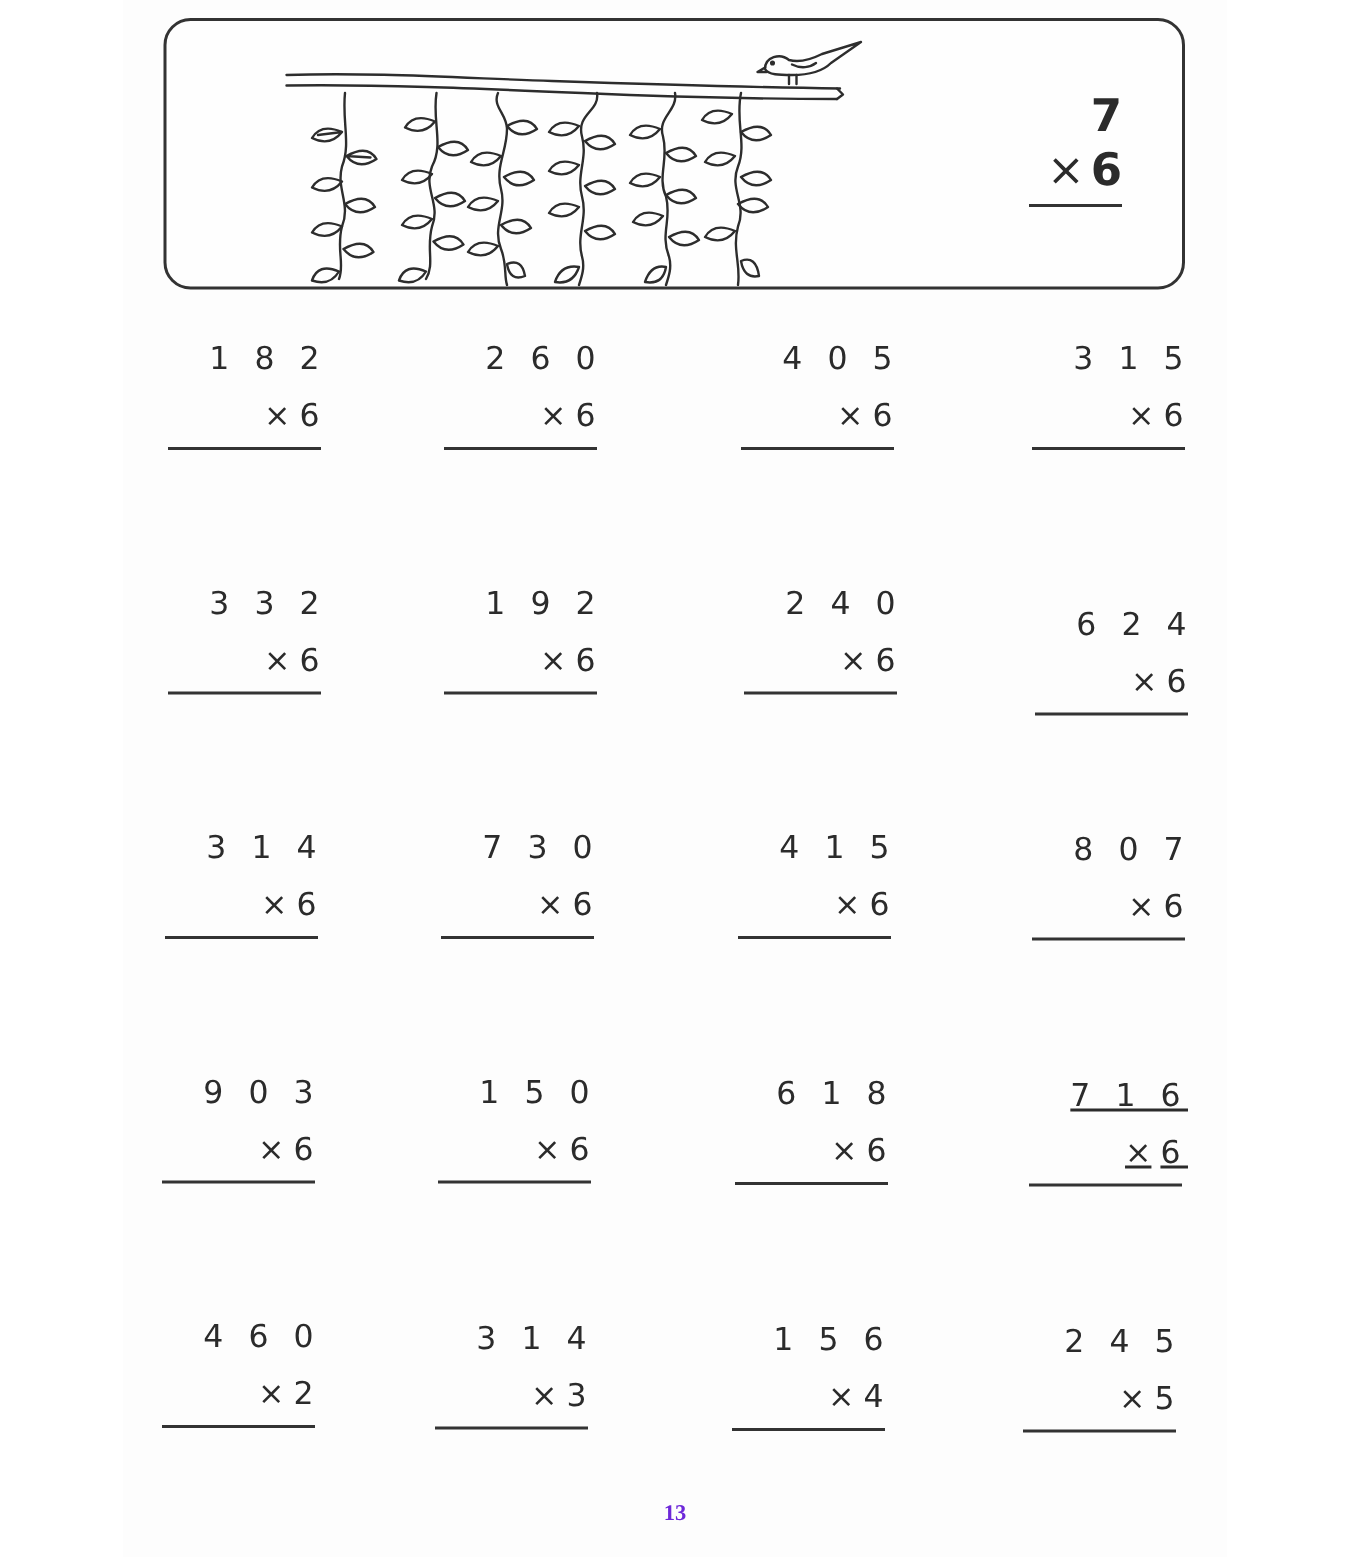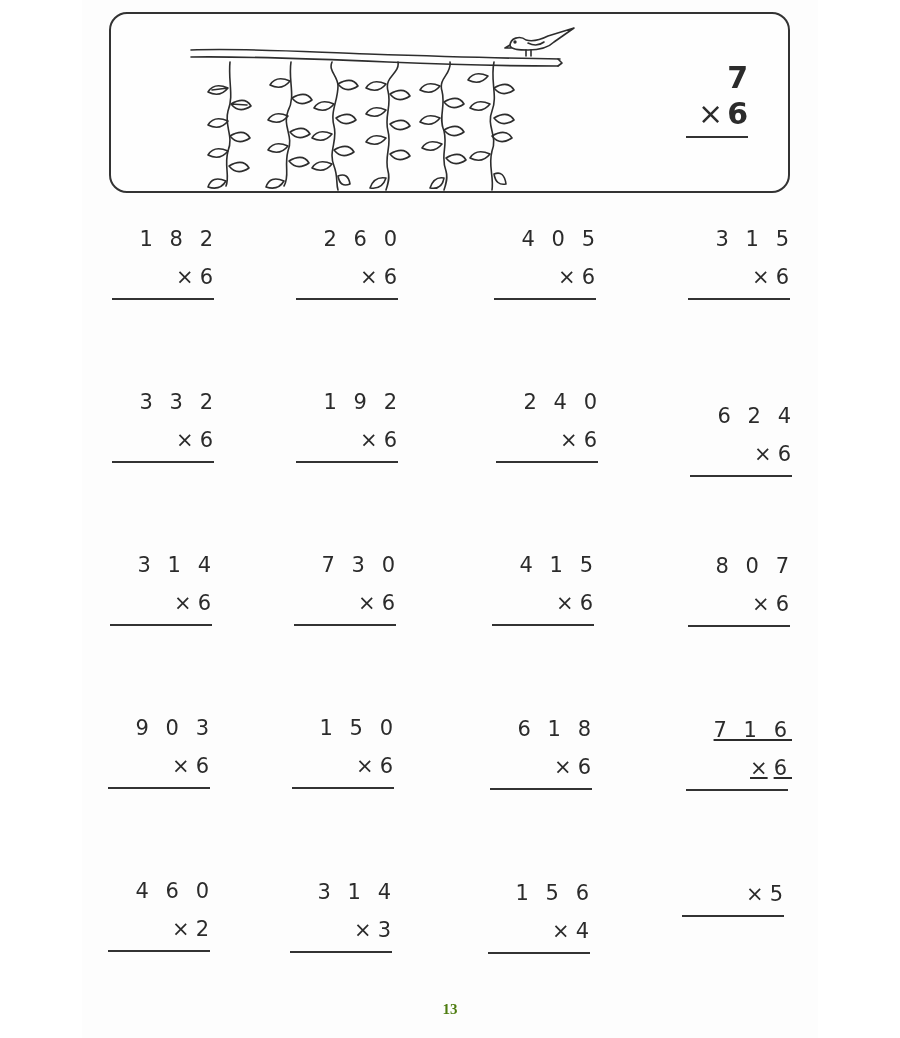--- a/index.html
+++ b/index.html
@@ -89,21 +89,21 @@
     }
     .page-number {
       position: absolute;
       left: 0;
       width: 900px;
       top: 1001px;
       text-align: center;
       font-family: "Liberation Serif", serif;
       font-weight: bold;
       font-size: 15px;
-      color: #4d7c0f;
+      color: #6d28d9;
     }
   </style>
 </head>
 <body>
 
 <div class="page"></div>
 
 <div class="header-box"></div>
 
 <svg class="illustration" viewBox="0 0 392 165" xmlns="http://www.w3.org/2000/svg" fill="none" stroke="#2d2d2d" stroke-width="1.6" stroke-linecap="round" stroke-linejoin="round">
@@ -278,17 +278,18 @@
   <span class="top">3 1 4</span>
   <span class="mul"><span class="times">×</span><span>3</span></span>
   <div class="rule"></div>
 </div>
 <div class="problem" style="left:484px;top:874px;">
   <span class="top">1 5 6</span>
   <span class="mul"><span class="times">×</span><span>4</span></span>
   <div class="rule"></div>
 </div>
 <div class="problem" style="left:678px;top:875px;">
+  <span class="top">2 4 5</span>
   <span class="mul"><span class="times">×</span><span>5</span></span>
   <div class="rule"></div>
 </div>
 
 <div class="page-number">13</div>
 
 </body></html>

